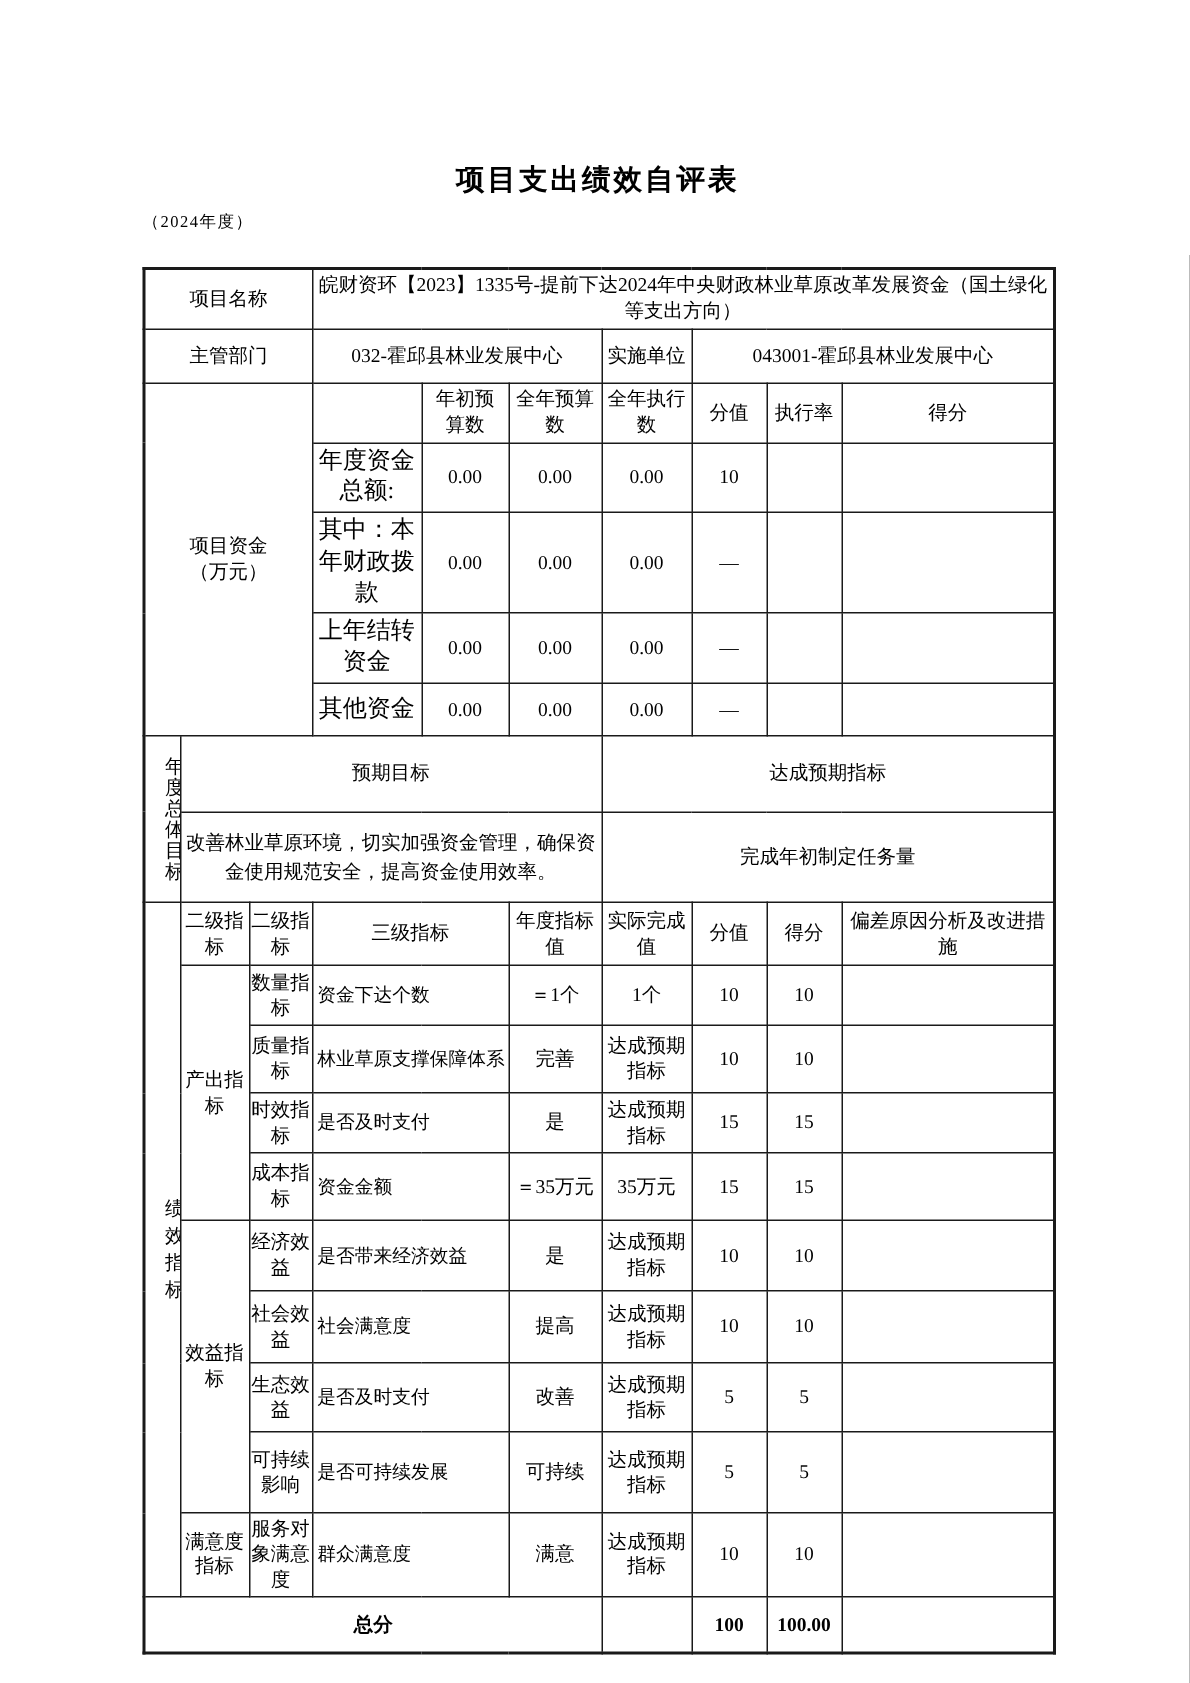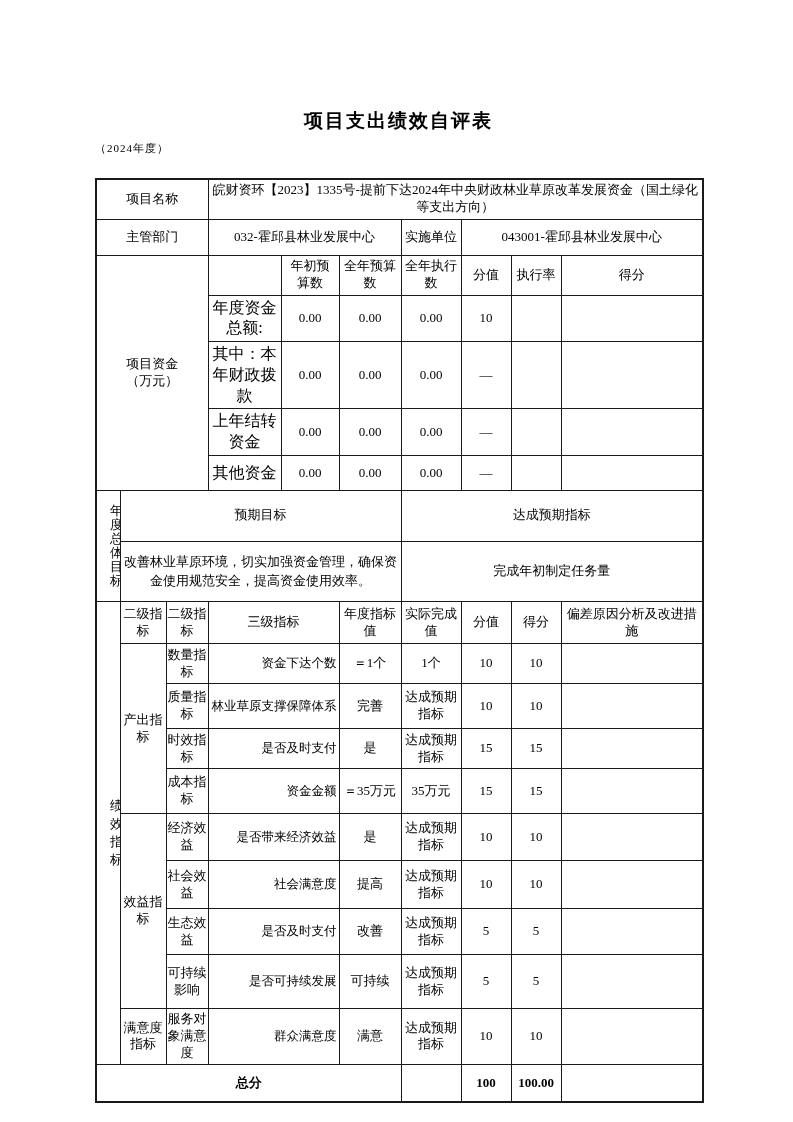--- a/index.html
+++ b/index.html
@@ -20,21 +20,21 @@
     border-collapse:collapse;table-layout:fixed;
     width:607px;margin:23px 0 0 95px;
     border:2px solid #1a1a1a;
   }
   td{
     border:1px solid #1a1a1a;
     text-align:center;vertical-align:middle;
     font-size:13px;line-height:1.3;
     padding:2px 3px;word-break:break-all;overflow:hidden;
   }
-  td.left{text-align:right;padding-left:3px;padding-right:2px;font-size:12.5px;}
+  td.left{text-align:left;padding-left:3px;padding-right:2px;font-size:12.5px;}
   td.narrow{padding:2px 1px;}
   td.p4{padding-left:4px;padding-right:4px;}
   td.fund-label{font-size:16px;padding:2px 2px;}
   td.vcell{padding:13px;}
   .vtext{width:13px;margin:0 auto;word-break:break-all;line-height:18px;font-size:13px;}
   .vtext-tight{line-height:14px;}
   .wlimit{width:62px;margin:0 auto;word-break:break-all;}
   tr.total-row td{font-weight:bold;}
   .goal-text{line-height:1.5;}
 </style>

